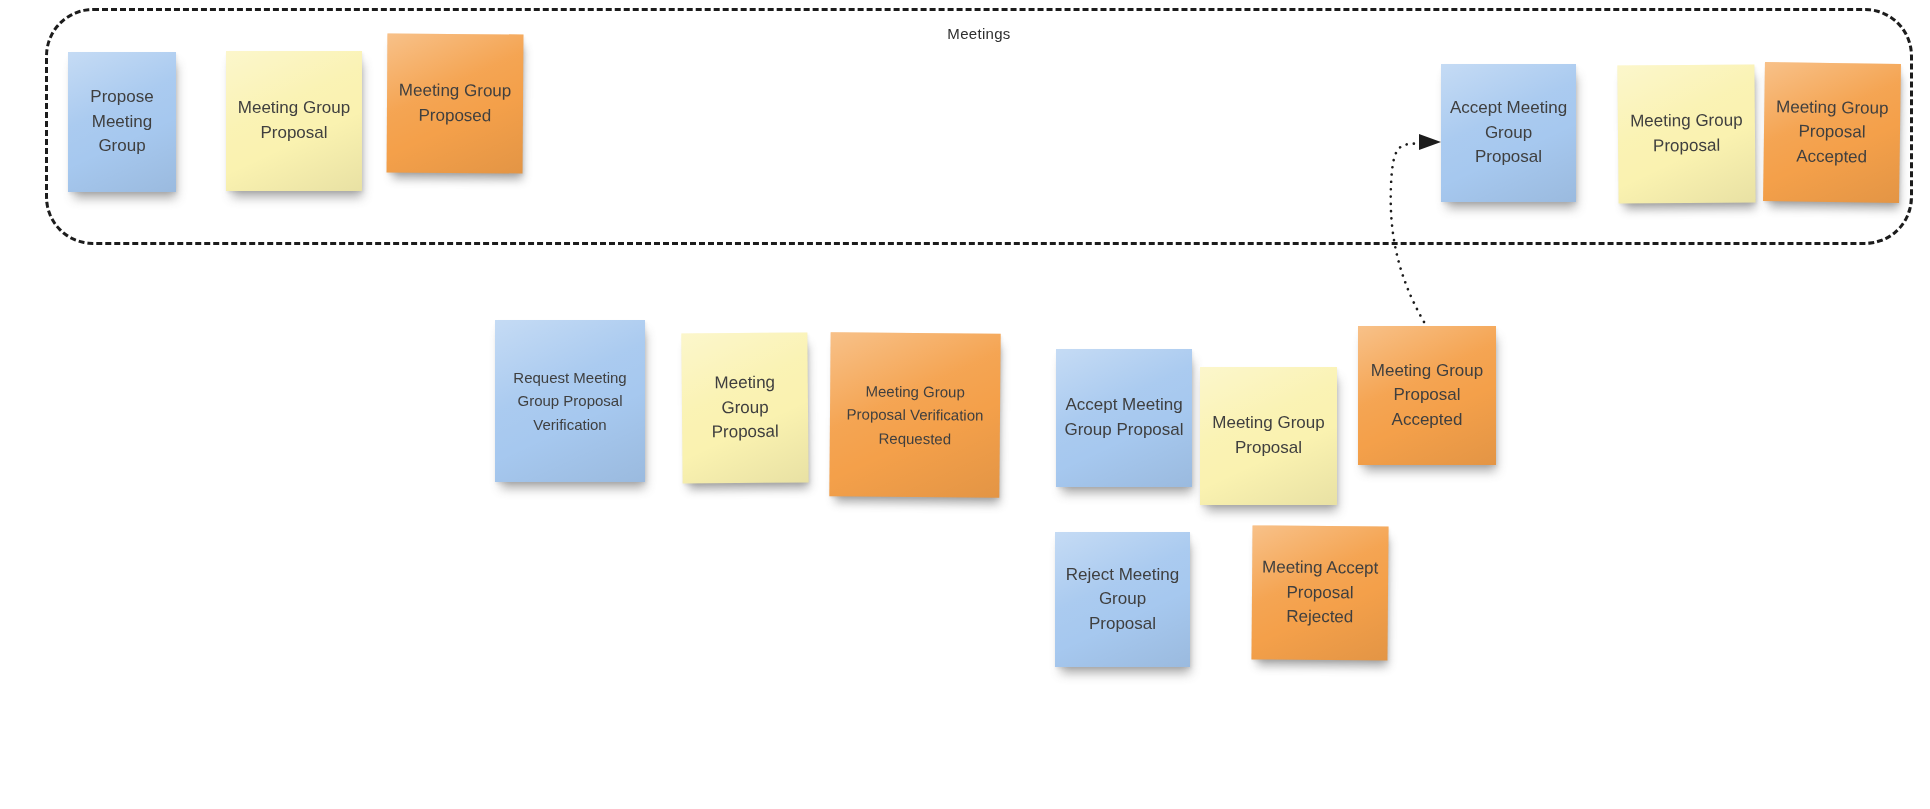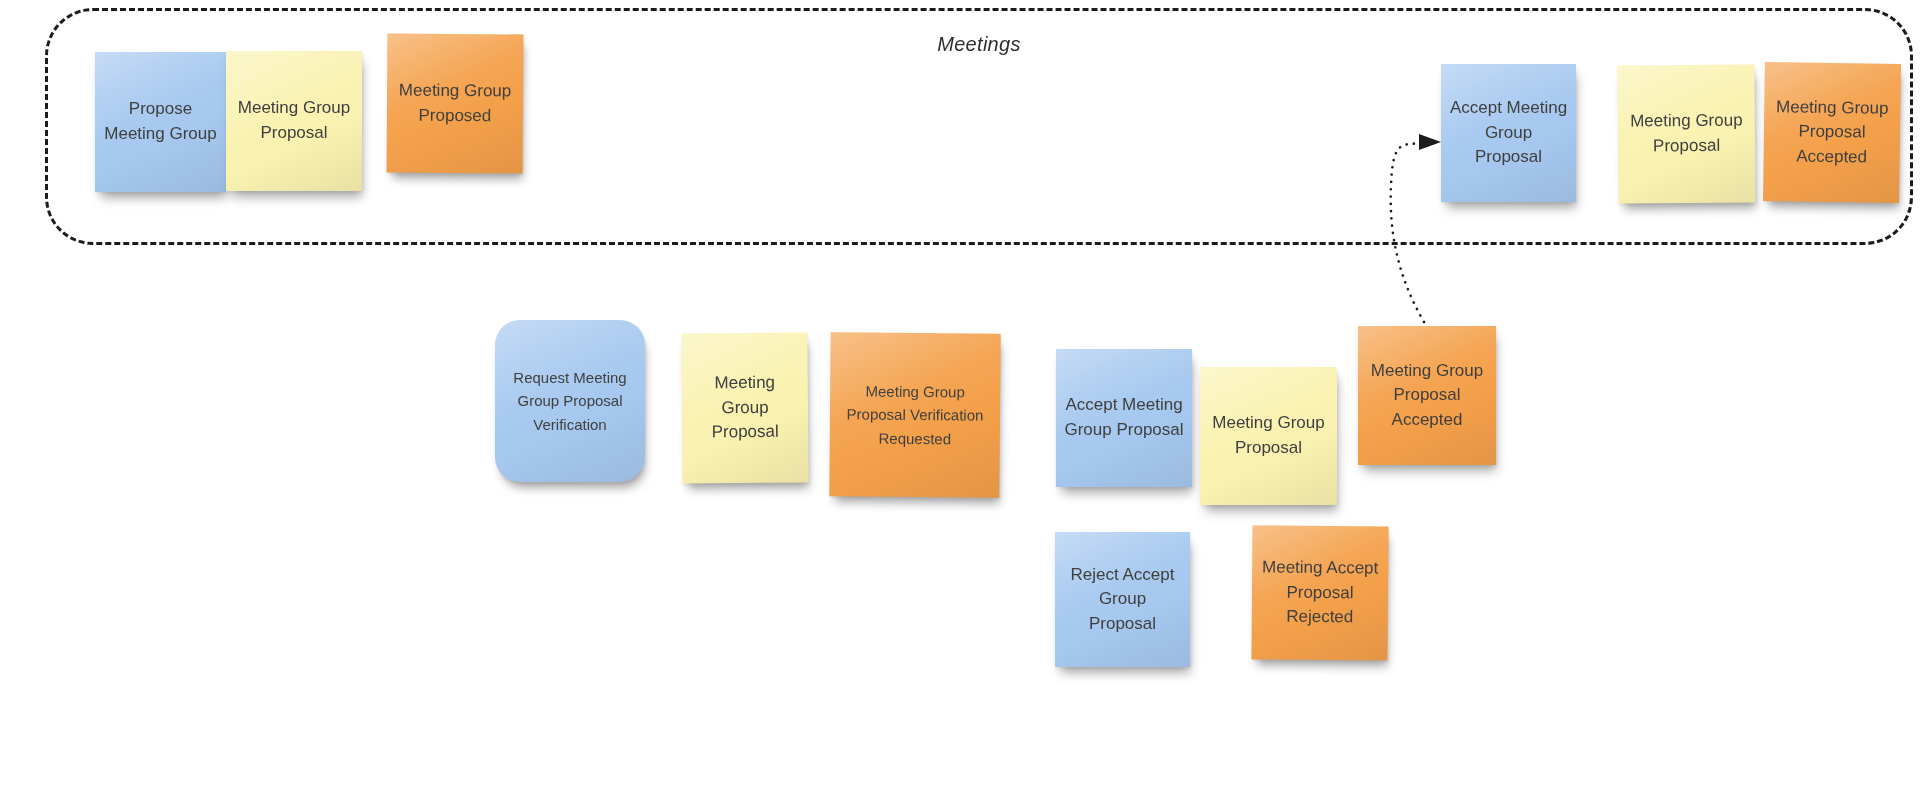--- a/index.html
+++ b/index.html
@@ -25,27 +25,26 @@
   }
   .boundary.meetings {
     left: 45px; top: 8px; width: 1868px; height: 237px;
   }
   .boundary.administration {
     left: 458px; top: 265px; width: 1096px; height: 450px;
   }
   .boundary-title {
     position: absolute;
     left: 0; right: 0;
-    margin: 12px;
+    margin: 4px;
     text-align: center;
-    font-size: 20px;
+    font-size: 15px;
     font-weight: 400;
     color: #2e2e2e;
     letter-spacing: 0.3px;
-    font-style: italic;
   }
   .boundary.meetings .boundary-title { top: 10px; }
   .boundary.administration .boundary-title { top: 18px; }
 
   #notes-layer .note {
     position: absolute;
     box-sizing: border-box;
     display: flex;
     align-items: center;
     justify-content: center;
@@ -91,58 +90,58 @@
 <body>
 
 <div class="board">
 
   <section class="boundary meetings">
     <h2 class="boundary-title">Meetings</h2>
   </section>
 
 
   <div id="notes-layer">
-      <div class="note" style="left: 68px; top: 52px; width: 131px; height: 140px; margin-left: 27px; --c: #a6c8ef;">
+      <div class="note" style="left: 68px; top: 52px; width: 108px; height: 140px; --c: #a6c8ef;">
         <span>Propose Meeting Group</span>
       </div>
       <div class="note" style="left: 226px; top: 51px; width: 136px; height: 140px; --c: #faf2b0;">
         <span>Meeting Group Proposal</span>
       </div>
       <div class="note" style="left: 387px; top: 34px; width: 136px; height: 139px; --c: #f4a04a; transform: rotate(0.4deg);">
         <span>Meeting Group Proposed</span>
       </div>
       <div class="note" style="left: 1441px; top: 64px; width: 135px; height: 138px; --c: #a6c8ef;">
         <span>Accept Meeting Group Proposal</span>
       </div>
       <div class="note" style="left: 1618px; top: 65px; width: 137px; height: 138px; --c: #faf2b0; transform: rotate(-0.5deg);">
         <span>Meeting Group Proposal</span>
       </div>
       <div class="note" style="left: 1764px; top: 63px; width: 136px; height: 139px; --c: #f4a04a; transform: rotate(0.8deg);">
         <span>Meeting Group Proposal Accepted</span>
       </div>
-      <div class="note small" style="left: 495px; top: 320px; width: 150px; height: 162px; border-radius: 25px; --c: #a6c8ef;">
+      <div class="note small" style="left: 495px; top: 320px; width: 150px; height: 162px; --c: #a6c8ef;">
         <span>Request Meeting Group Proposal Verification</span>
       </div>
       <div class="note" style="left: 682px; top: 333px; width: 126px; height: 150px; --c: #faf2b0; transform: rotate(-0.5deg);">
         <span>Meeting Group Proposal</span>
       </div>
       <div class="note small" style="left: 830px; top: 333px; width: 170px; height: 164px; --c: #f4a04a; transform: rotate(0.5deg);">
         <span>Meeting Group Proposal Verification Requested</span>
       </div>
       <div class="note" style="left: 1056px; top: 349px; width: 136px; height: 138px; --c: #a6c8ef;">
         <span>Accept Meeting Group Proposal</span>
       </div>
       <div class="note" style="left: 1200px; top: 367px; width: 137px; height: 138px; --c: #faf2b0;">
         <span>Meeting Group Proposal</span>
       </div>
       <div class="note" style="left: 1358px; top: 326px; width: 138px; height: 139px; --c: #f4a04a;">
         <span>Meeting Group Proposal Accepted</span>
       </div>
       <div class="note" style="left: 1055px; top: 532px; width: 135px; height: 135px; --c: #a6c8ef;">
-        <span>Reject Accept Group Proposal</span>
+        <span>Reject Meeting Group Proposal</span>
       </div>
       <div class="note" style="left: 1252px; top: 526px; width: 136px; height: 134px; --c: #f4a04a; transform: rotate(0.5deg);">
         <span>Meeting Accept Proposal Rejected</span>
       </div>
     </div>
 
   <svg id="connector-layer" viewBox="0 0 1930 809" xmlns="http://www.w3.org/2000/svg">
     <path id="connector-path" d="M 1424 322 C 1397 275, 1389 232, 1391 185 S 1402 145, 1427 143"></path>
     <polygon id="connector-head" points="1441,142 1419,134 1419,150"></polygon>
   </svg>

